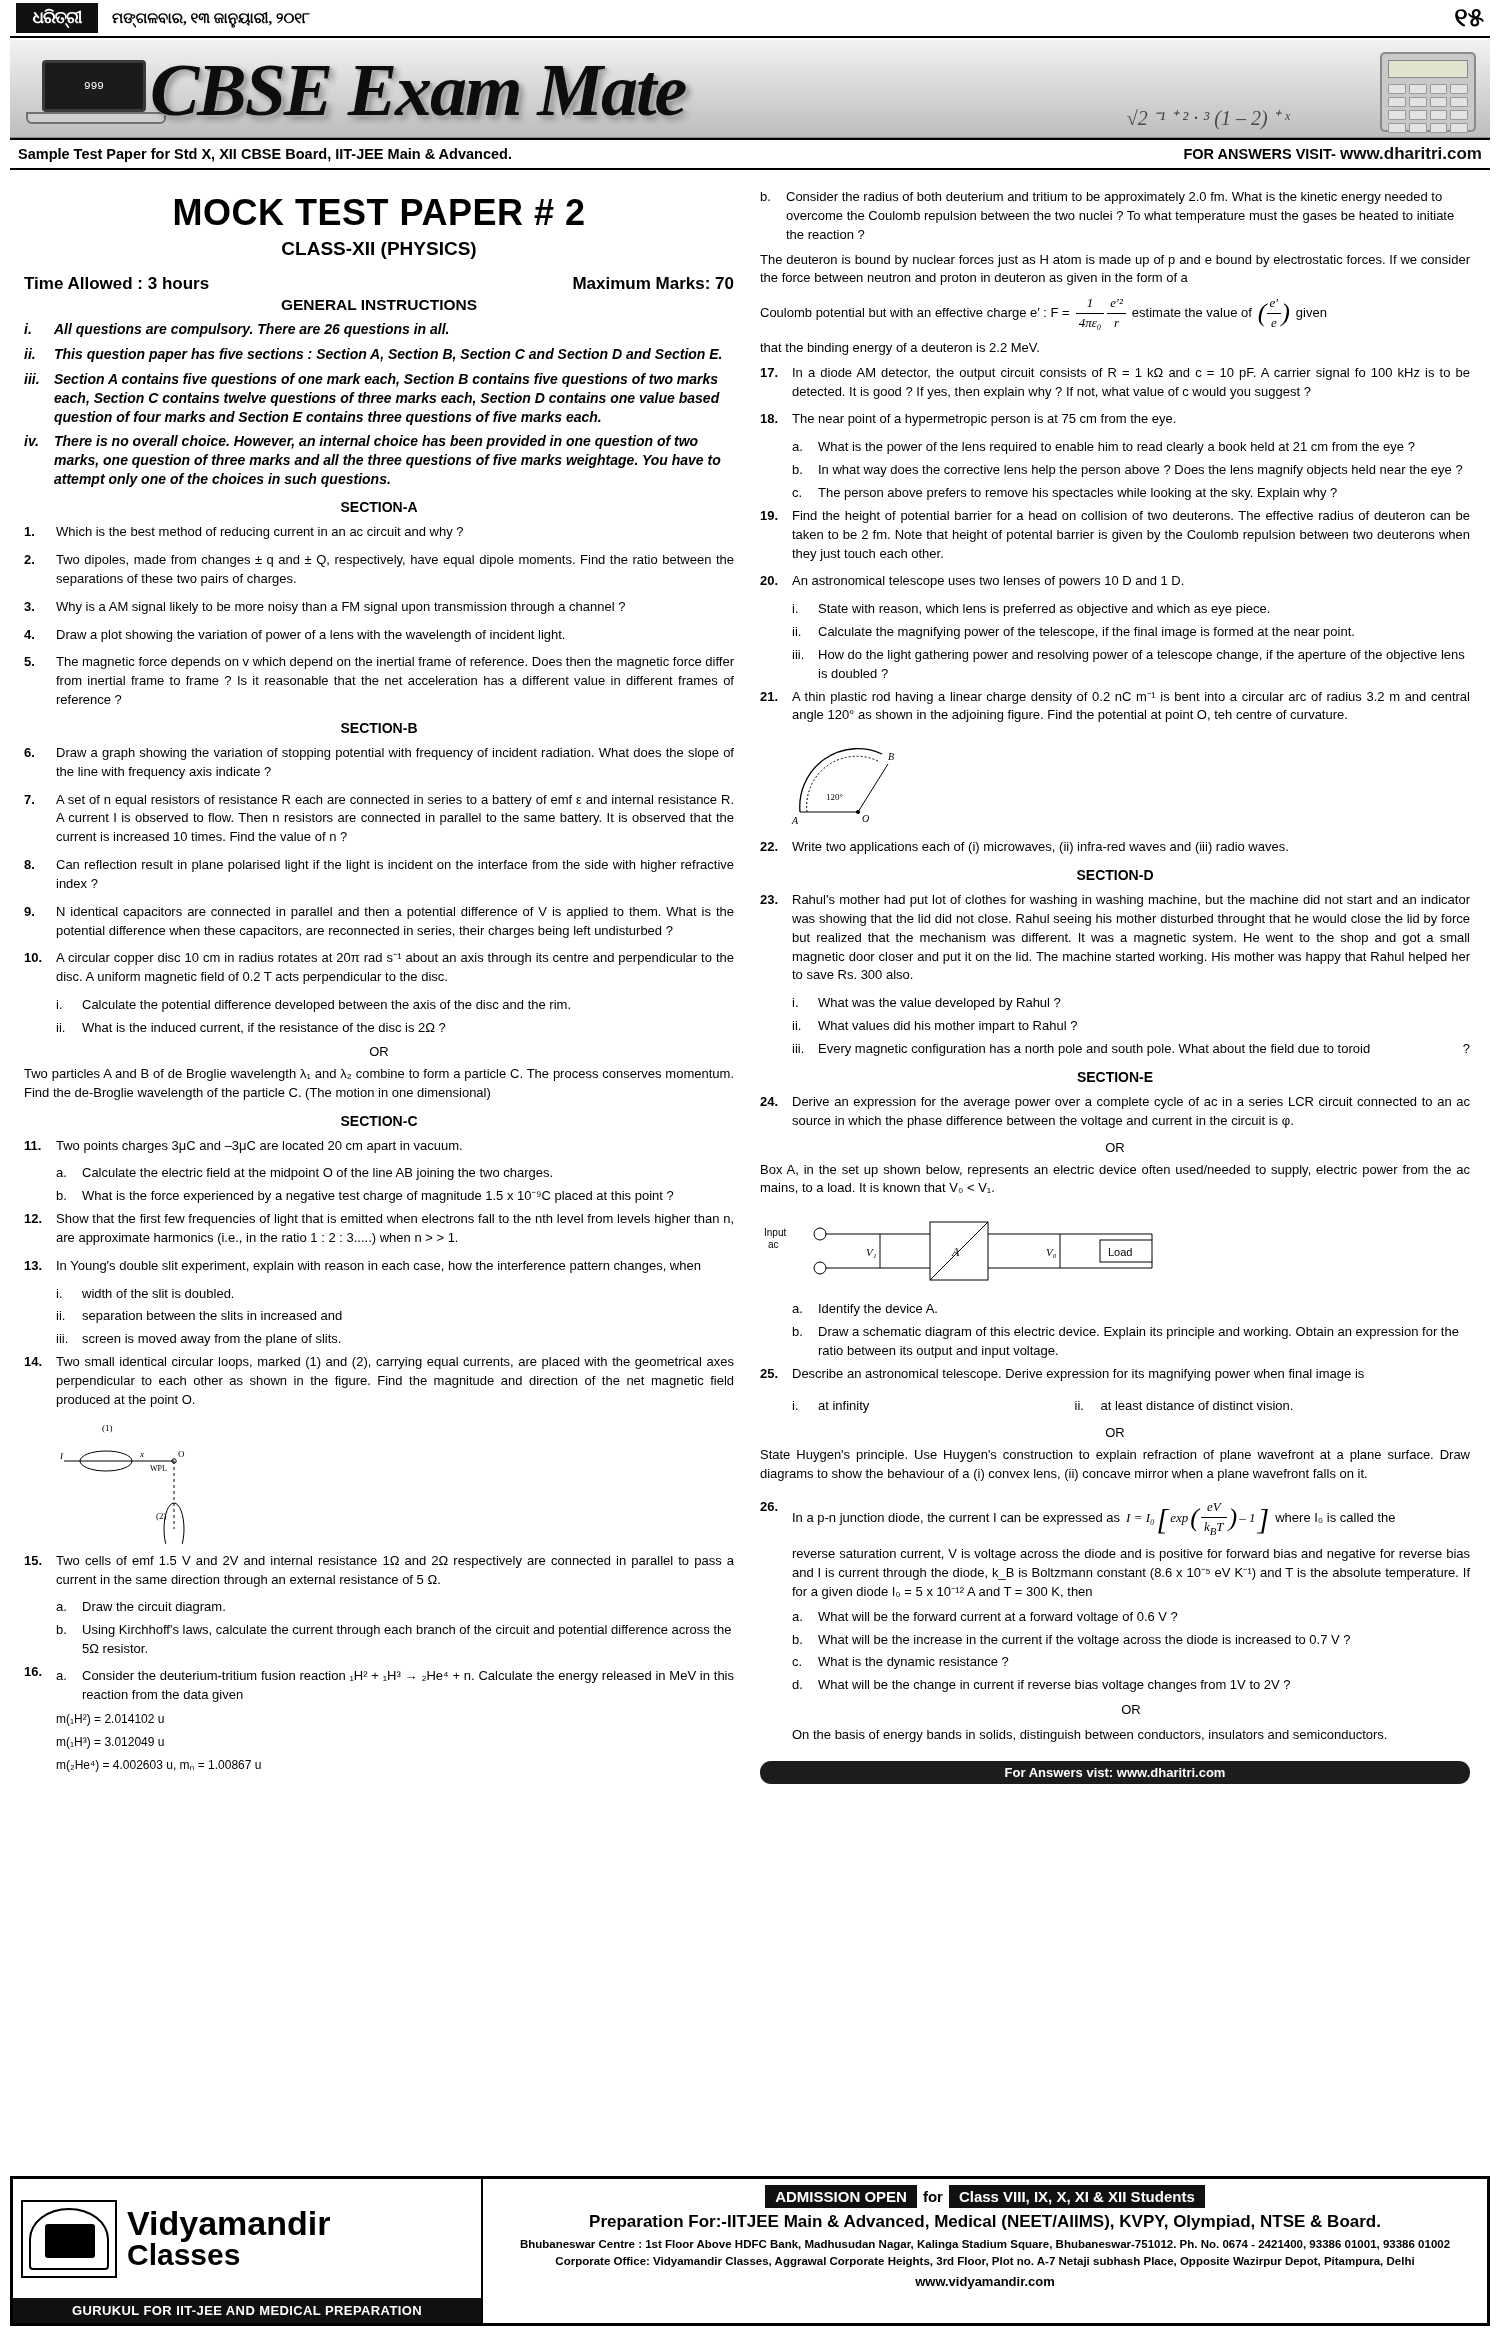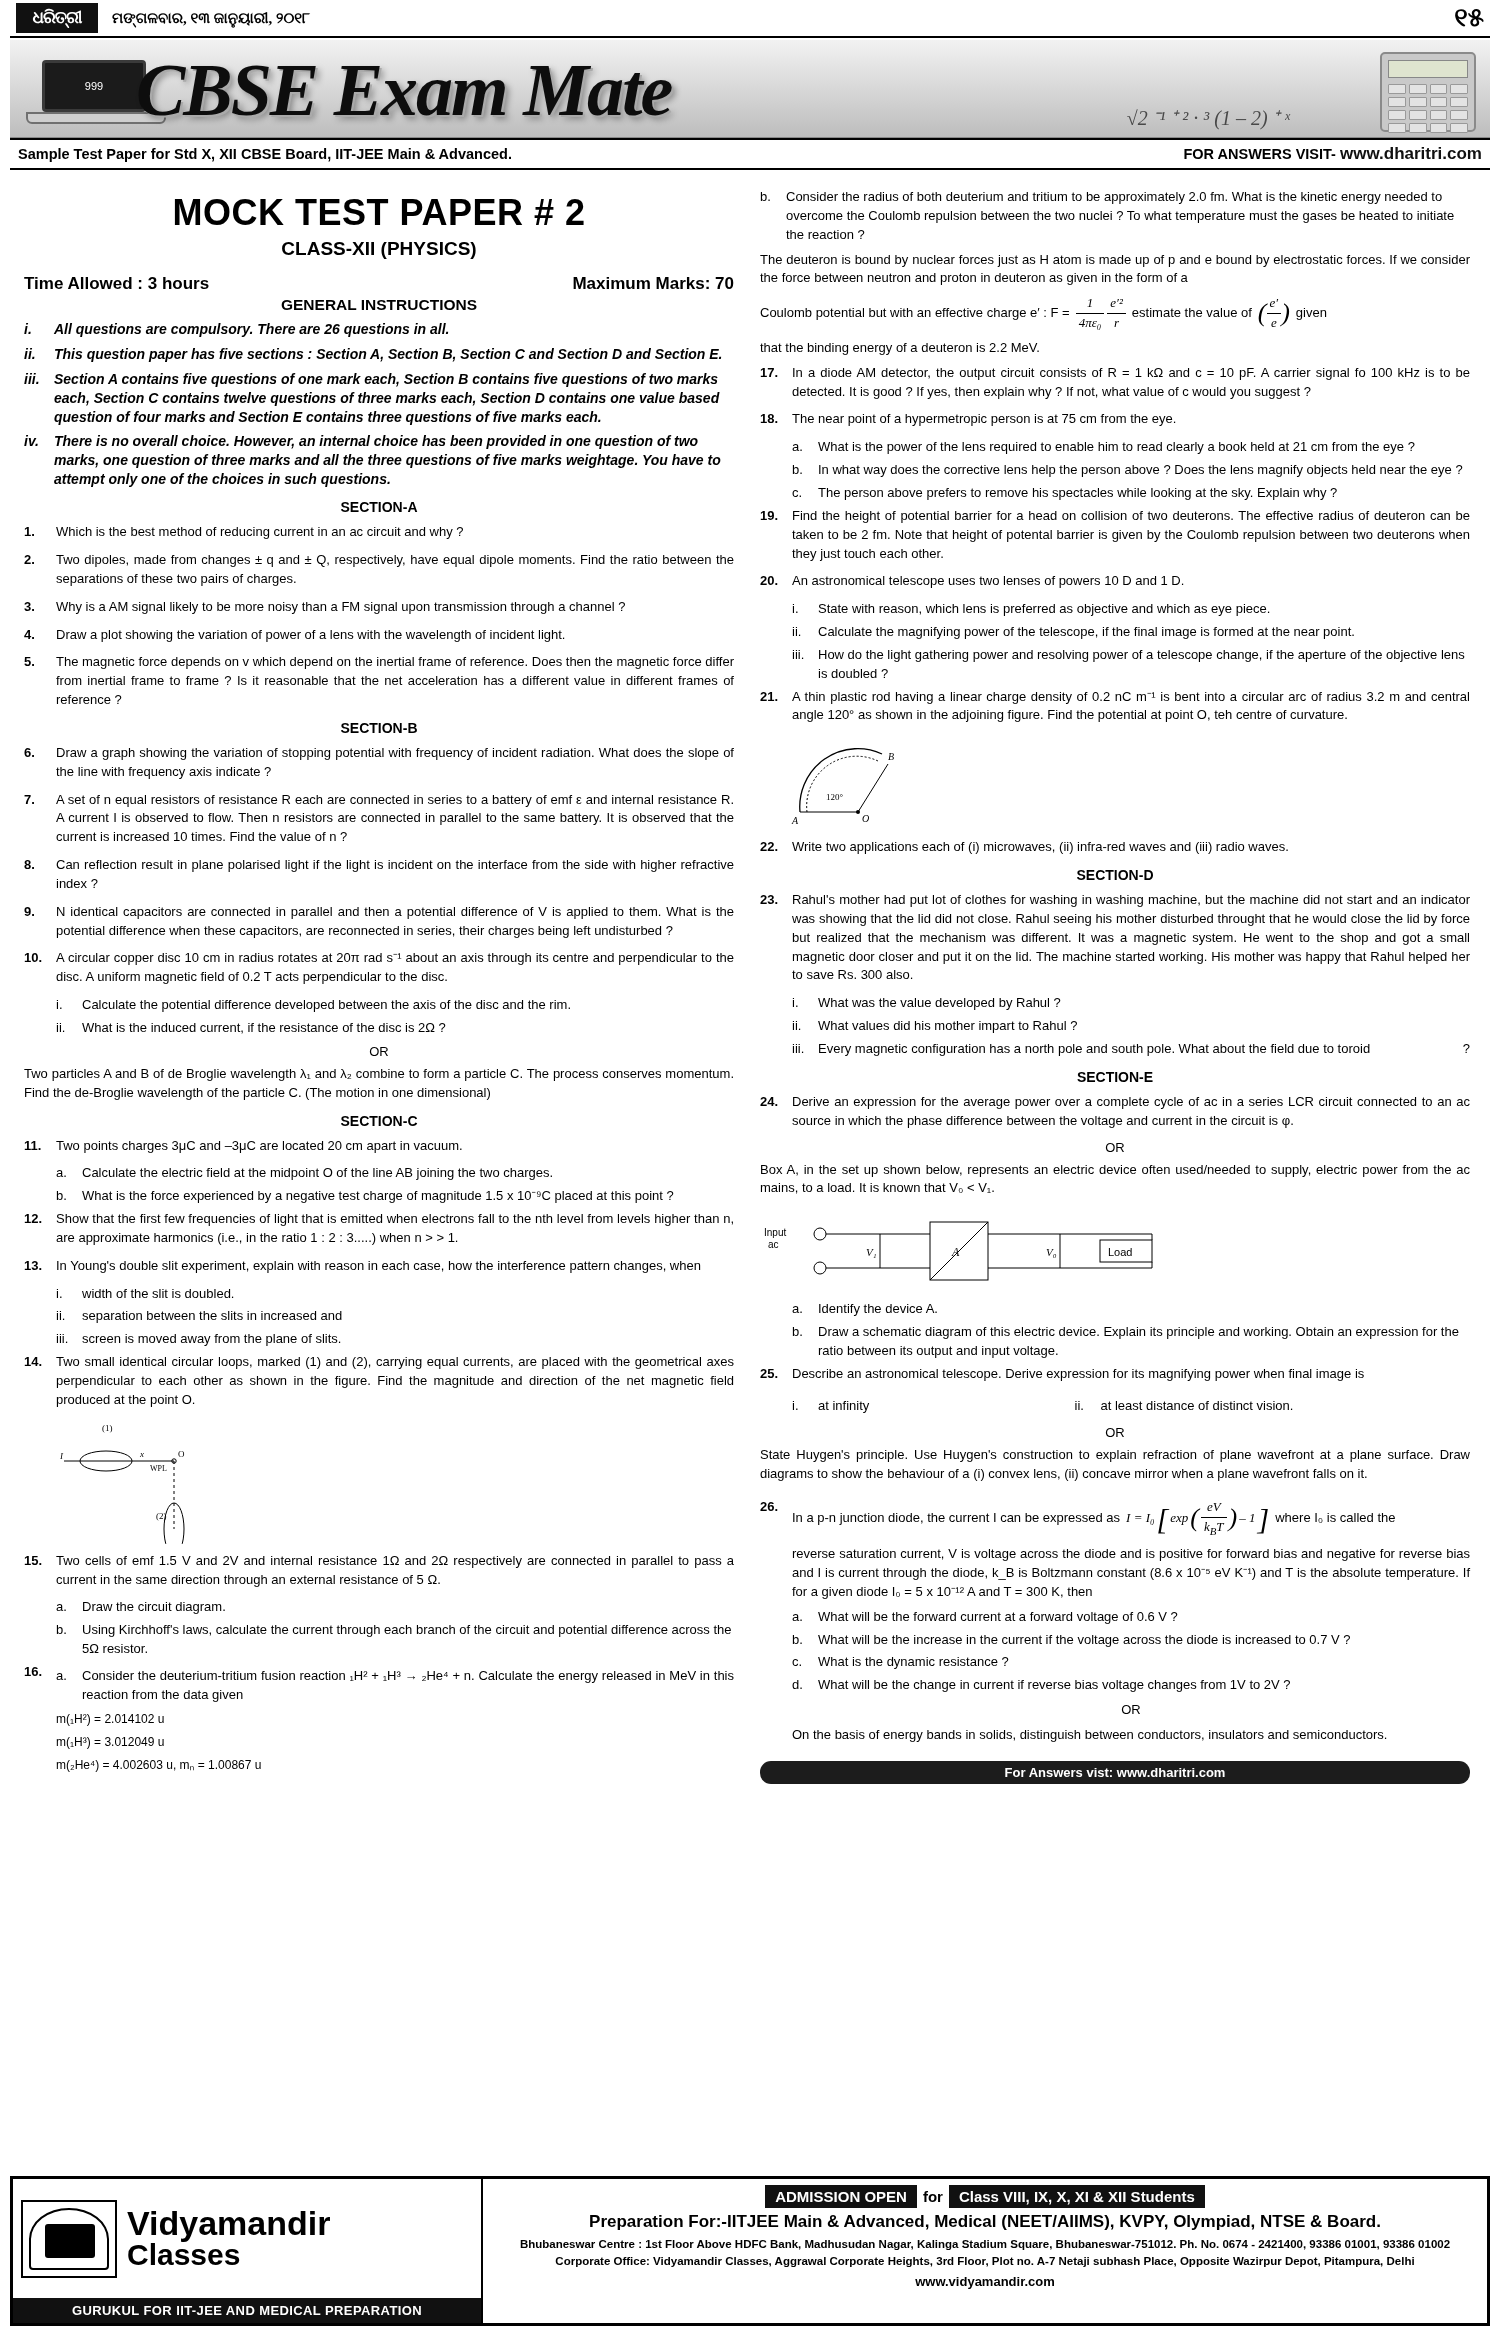--- a/index.html
+++ b/index.html
@@ -30,29 +30,29 @@
     background:linear-gradient(180deg,#f2f2f2 0%, #d9d9d9 48%, #bdbdbd 100%);
     border-bottom:1px solid #888;
     overflow:hidden;
   }
   .banner-laptop {
     position:absolute; left:16px; top:20px; width:140px; height:68px;
   }
   .laptop-screen {
     position:absolute; left:16px; top:0; width:104px; height:52px;
     background:#1b1b1b; border:3px solid #3a3a3a; border-radius:4px;
-    color:#fff; font-size:11px; font-family:Liberation Sans, sans-serif;
+    color:#fff; font-size:11px; font-family:Liberation Mono, monospace;
     display:flex; align-items:center; justify-content:center;
   }
   .laptop-base {
     position:absolute; left:0; top:52px; width:140px; height:12px;
     background:#cfcfcf; border:2px solid #707070; border-radius:0 0 6px 6px;
   }
   .banner-title {
-    position:absolute; left:126px; top:8px;
+    position:absolute; left:140px; top:8px;
     font-family:"Liberation Serif", serif;
     font-size:74px; font-weight:bold; font-style:italic;
     letter-spacing:-2px;
     color:#0d0d0d;
     text-shadow:2px 2px 0 #aaa, 4px 4px 6px rgba(0,0,0,.35);
     white-space:nowrap;
   }
   .banner-math {
     position:absolute; right:200px; bottom:6px;
     font-family:"Liberation Serif", serif; font-size:20px; font-style:italic; color:#333;

